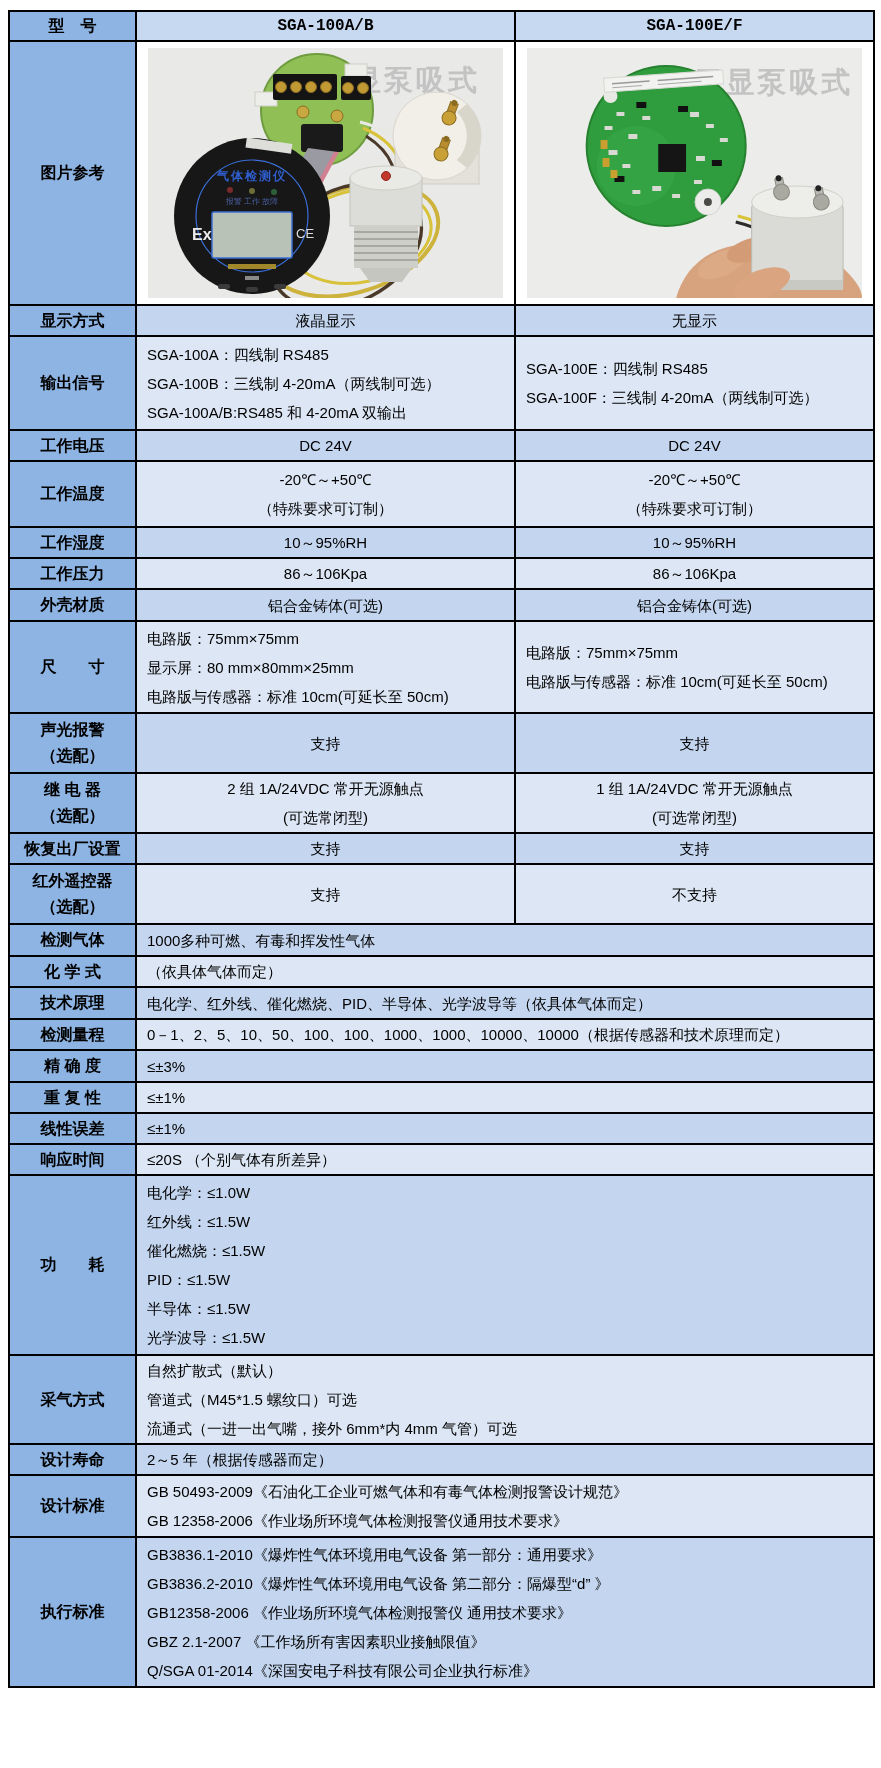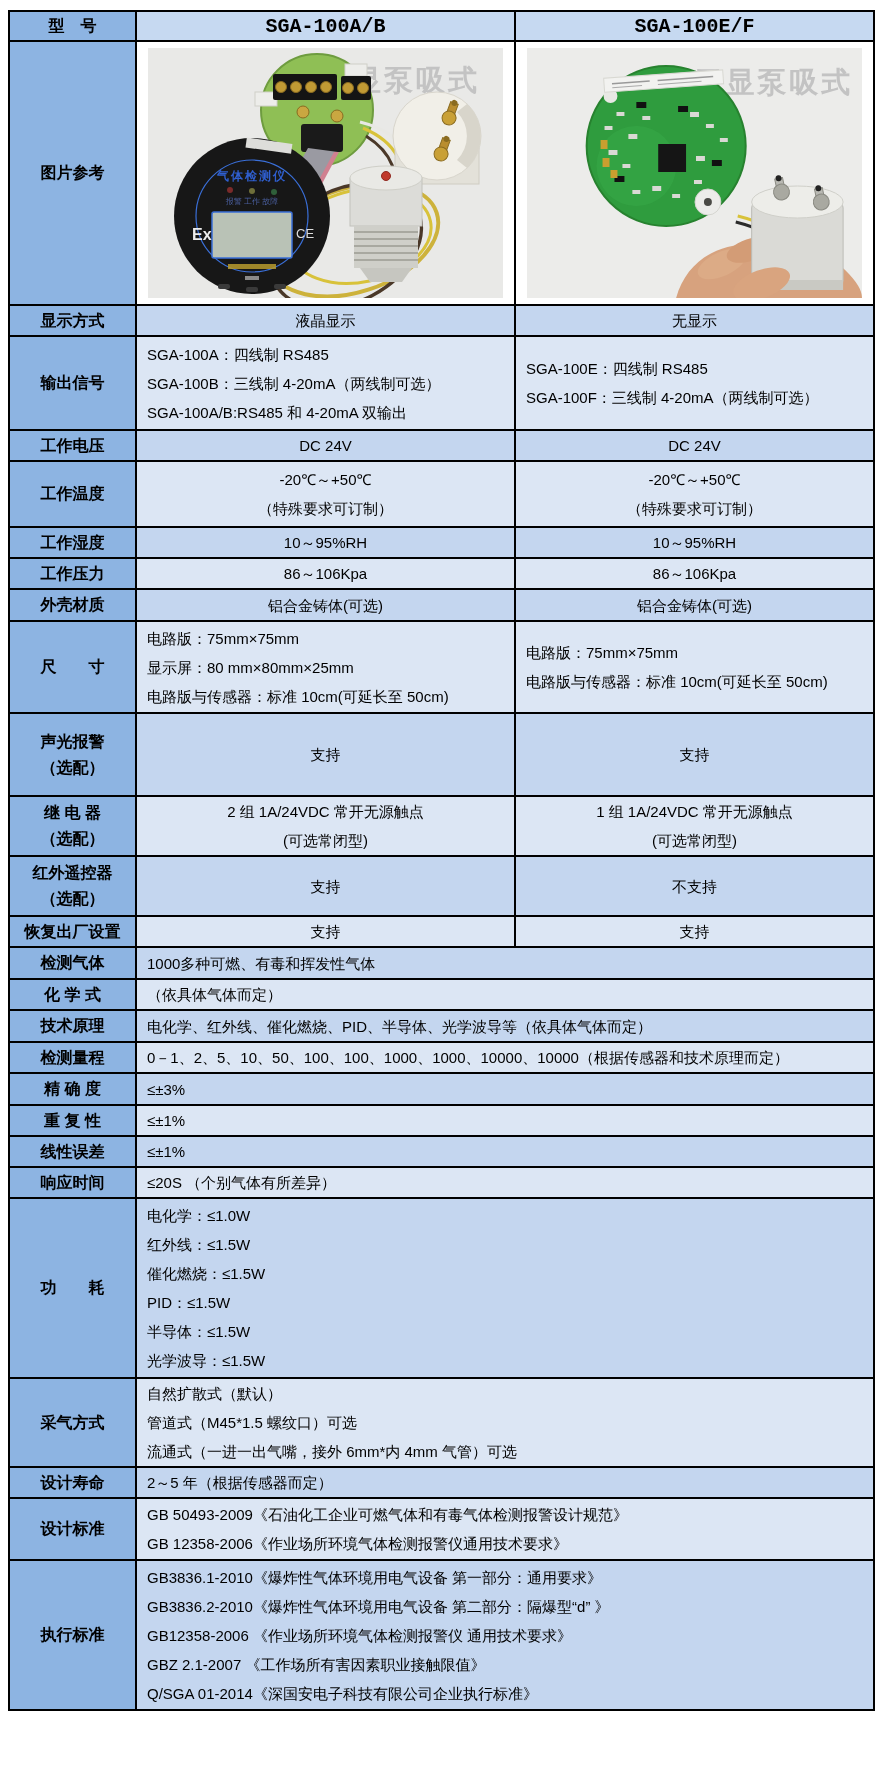--- a/index.html
+++ b/index.html
@@ -6,21 +6,21 @@
   html,body{margin:0;padding:0;background:#ffffff;}
   body{width:881px;color:#000;font-family:"Liberation Sans","DejaVu Sans",sans-serif;}
   .page{box-sizing:border-box;width:881px;min-height:1768px;padding:10px 8px 8px 8px;background:#fff;}
   table.spec{border-collapse:collapse;width:865px;table-layout:fixed;}
   .spec th,.spec td{border:2px solid #000;box-sizing:border-box;overflow:hidden;}
   th.lbl{background:var(--header_blue,#8DB4E2);font-weight:bold;font-size:16px;line-height:26px;
          text-align:center;vertical-align:middle;white-space:pre-wrap;padding:0 8px;}
   td.val{font-size:15px;line-height:29px;text-align:center;vertical-align:middle;white-space:pre-wrap;
          padding:0 4px;font-family:Liberation Sans, sans-serif;}
   td.val.left{text-align:left;padding-left:10px;padding-right:6px;}
-  td.modelcell{background:var(--model_header_bg,#C6D9F1);font-weight:bold;font-size:20px;text-align:center;
+  td.modelcell{background:var(--model_header_bg,#C6D9F1);font-weight:bold;font-size:16px;text-align:center;
          vertical-align:middle;font-family:"Liberation Mono","DejaVu Sans Mono",monospace;}
   tbody tr:nth-child(odd) td.val{background:var(--row_dark,#C4D6EF);}
   tbody tr:nth-child(even) td.val{background:var(--row_light,#DCE6F4);}
   td.photo{background:#fff;vertical-align:middle;padding:6px 11px;}
   .photo-frame{position:relative;height:250px;background:var(--photo_bg,#E9E9E7);}
   .photo-frame svg{position:absolute;left:0;top:0;width:100%;height:100%;}
   .wm{fill:var(--watermark,#C3C3C3);font-size:29px;letter-spacing:3px;font-weight:bold;
       font-family:"Liberation Sans","DejaVu Sans",sans-serif;}
 </style>
 </head>
@@ -255,44 +255,44 @@
           <td class="val">铝合金铸体(可选)</td>
         </tr>
     <tr style="height:92px">
           <th class="lbl">尺　　寸</th>
           <td class="val left">电路版：75mm×75mm
 显示屏：80 mm×80mm×25mm
 电路版与传感器：标准 10cm(可延长至 50cm)</td>
           <td class="val left">电路版：75mm×75mm
 电路版与传感器：标准 10cm(可延长至 50cm)</td>
         </tr>
-    <tr style="height:83px">
+    <tr style="height:60px">
           <th class="lbl">声光报警
 （选配）</th>
           <td class="val">支持</td>
           <td class="val">支持</td>
         </tr>
     <tr style="height:57px">
           <th class="lbl">继 电 器
 （选配）</th>
           <td class="val">2 组 1A/24VDC 常开无源触点
 (可选常闭型)</td>
           <td class="val">1 组 1A/24VDC 常开无源触点
 (可选常闭型)</td>
         </tr>
+    <tr style="height:28px">
+          <th class="lbl">恢复出厂设置</th>
+          <td class="val">支持</td>
+          <td class="val">支持</td>
+        </tr>
     <tr style="height:60px">
           <th class="lbl">红外遥控器
 （选配）</th>
           <td class="val">支持</td>
           <td class="val">不支持</td>
-        </tr>
-    <tr style="height:28px">
-          <th class="lbl">恢复出厂设置</th>
-          <td class="val">支持</td>
-          <td class="val">支持</td>
         </tr>
     <tr style="height:32px">
           <th class="lbl">检测气体</th>
           <td class="val left" colspan="2">1000多种可燃、有毒和挥发性气体</td>
         </tr>
     <tr style="height:30px">
           <th class="lbl">化 学 式</th>
           <td class="val left" colspan="2">（依具体气体而定）</td>
         </tr>
     <tr style="height:32px">

